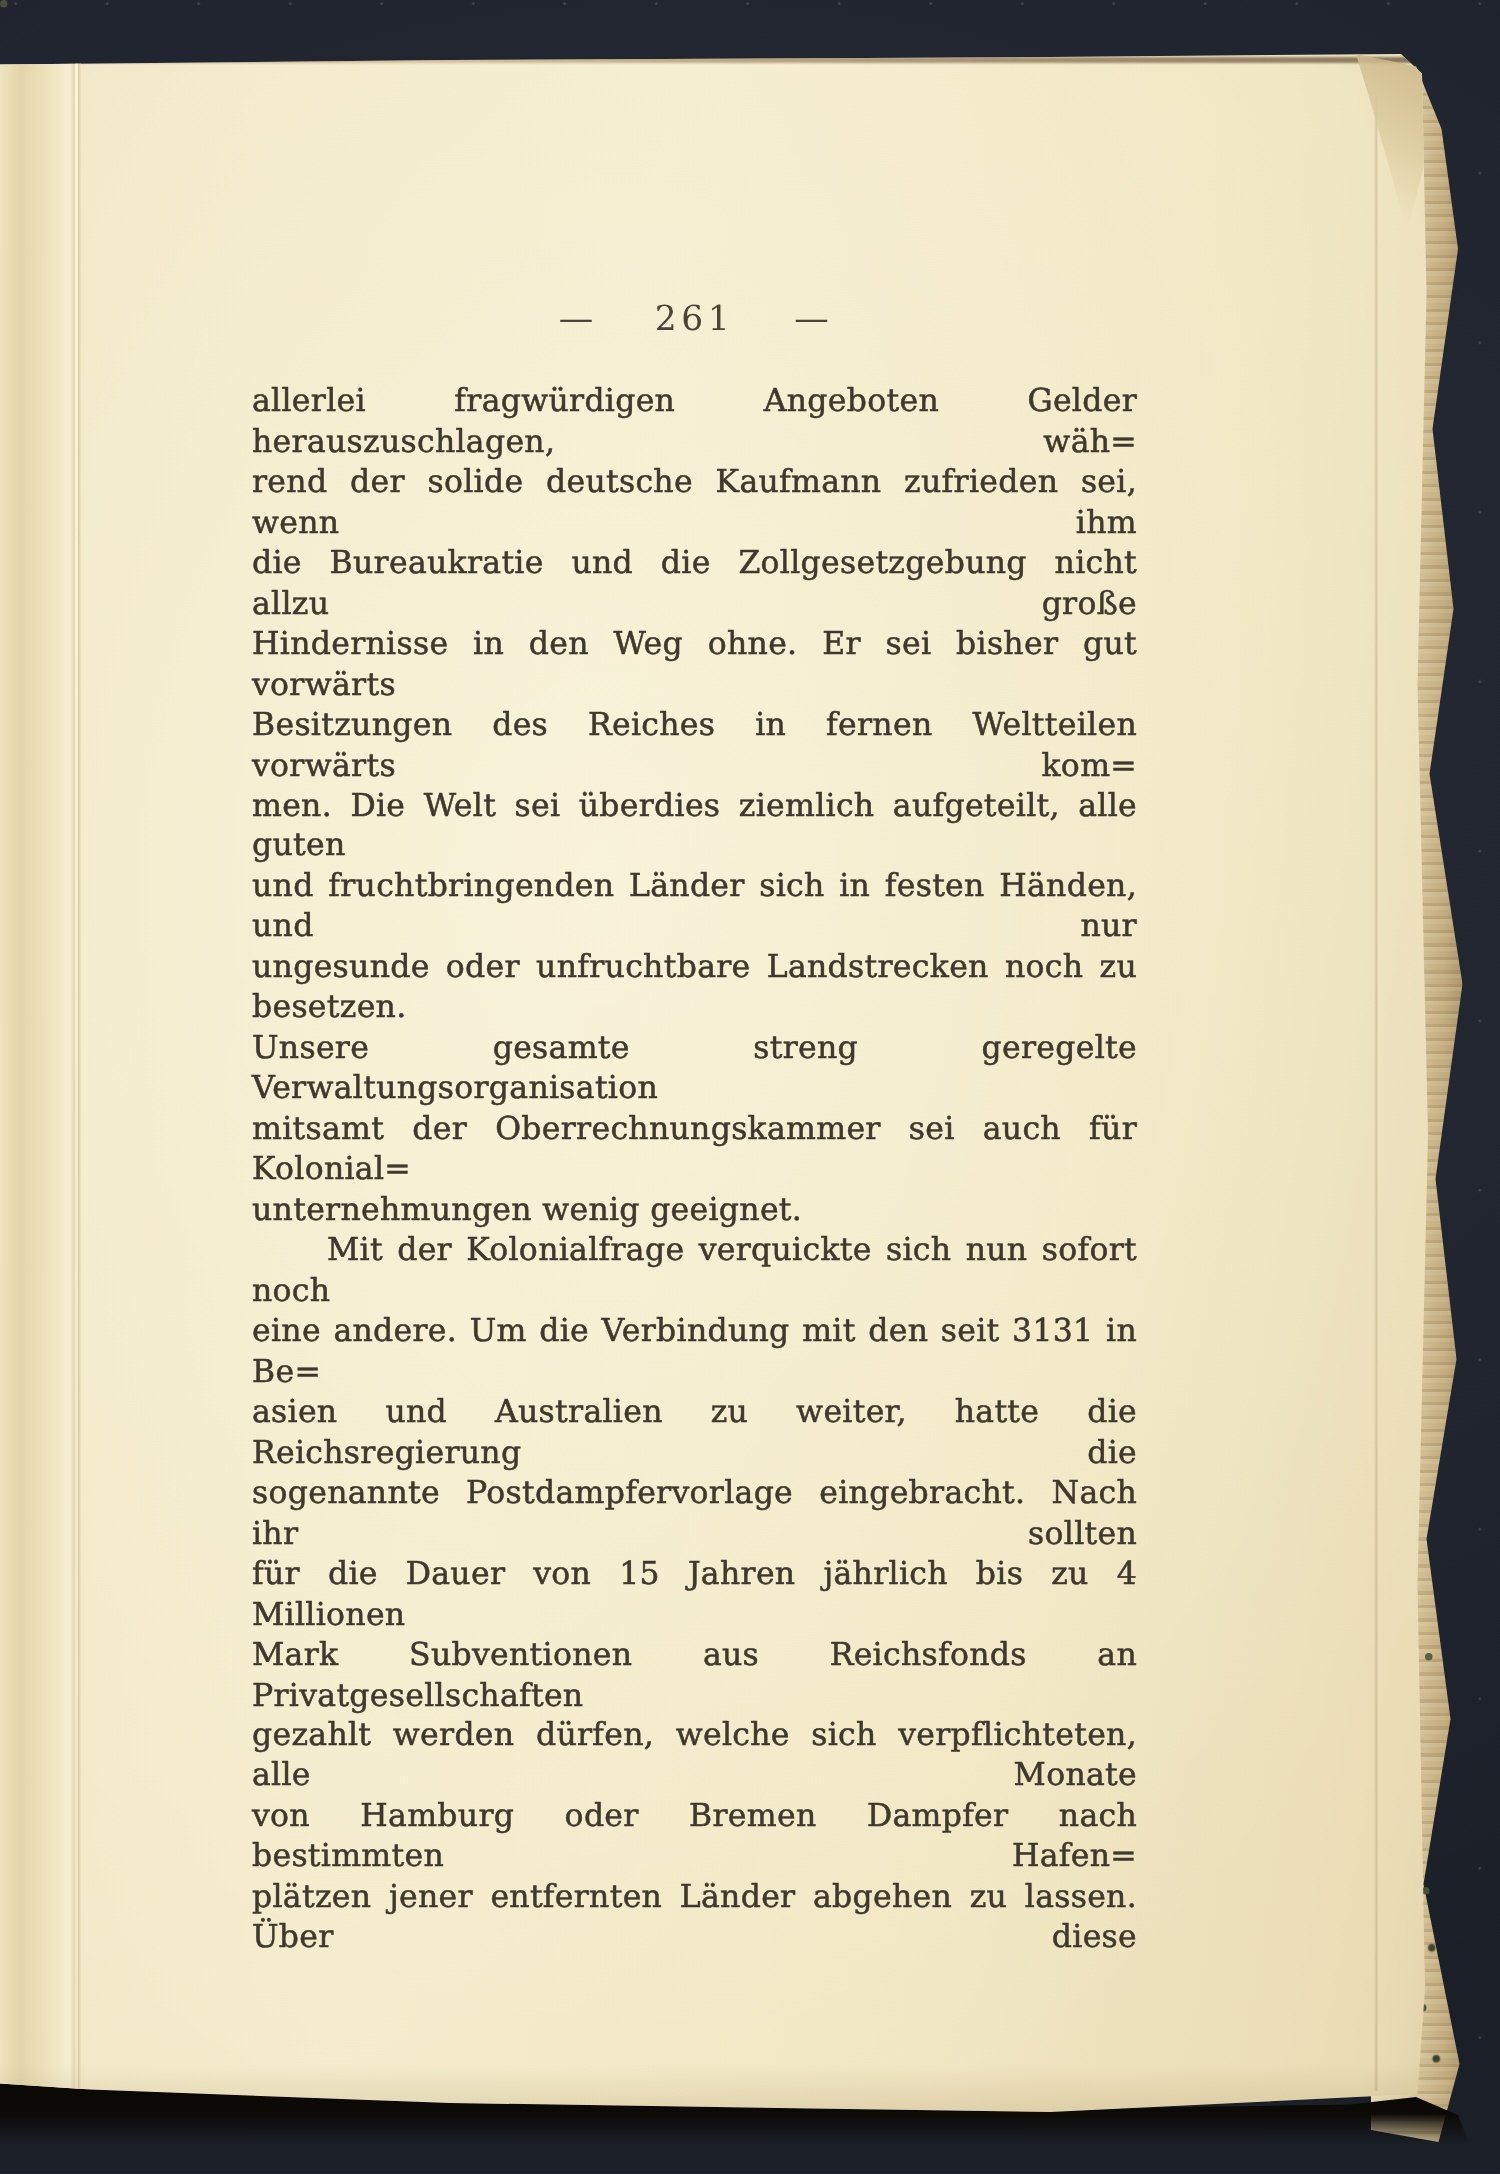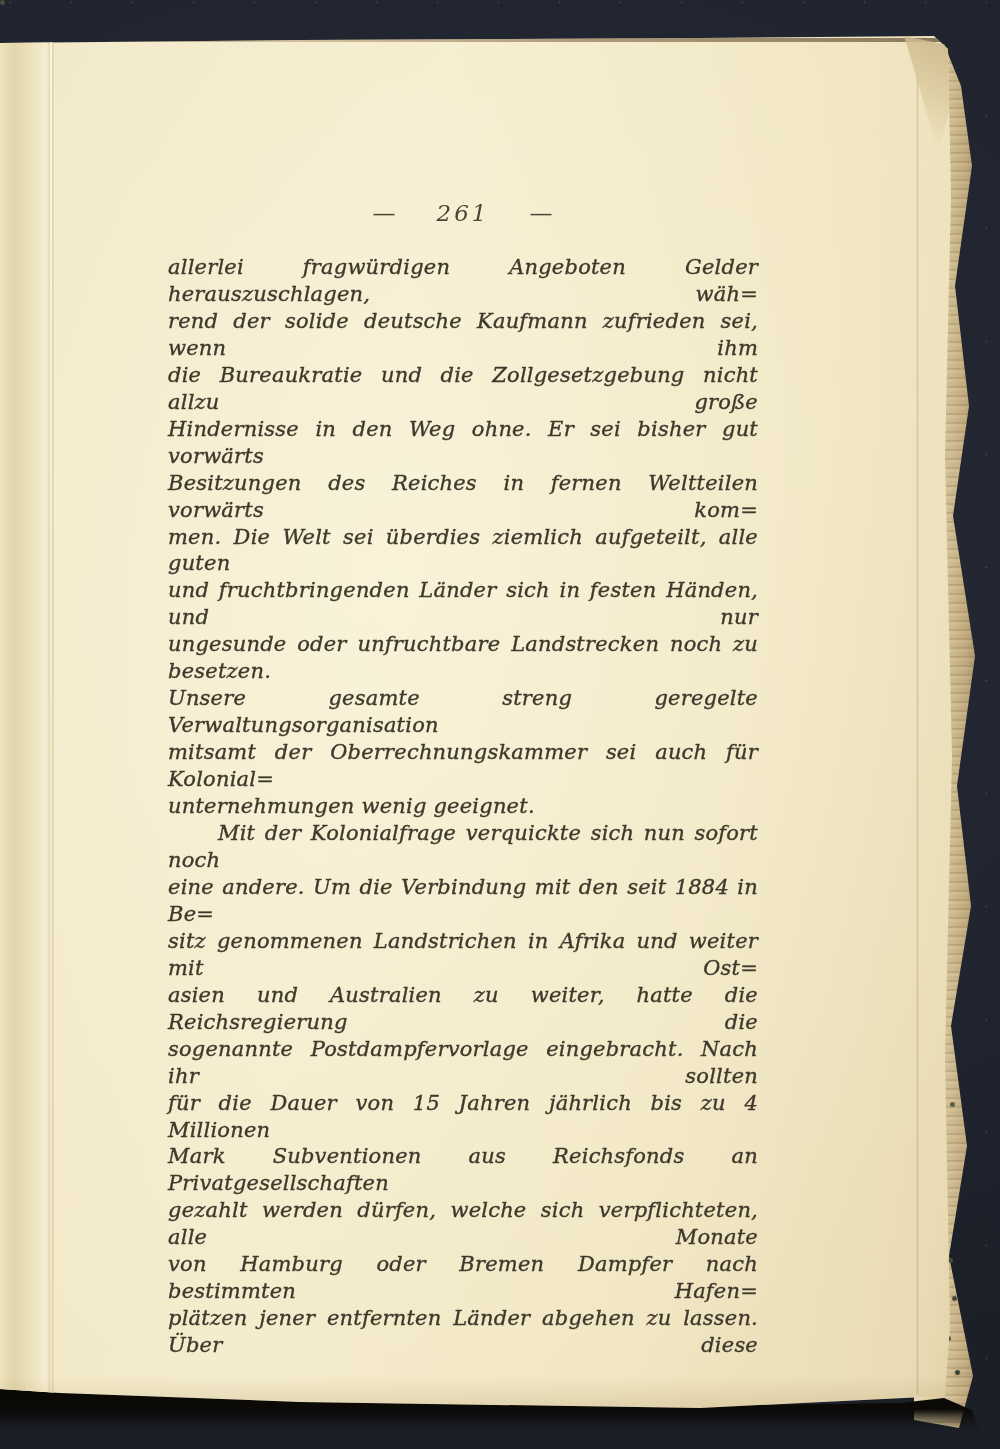--- a/index.html
+++ b/index.html
@@ -95,34 +95,33 @@
     clip-path: polygon(8px 0, 100% 10px, 100% 60px, 74% 100%, 30% 30px);
     opacity: .85;
   }
 
   
   .pagenum-row {
     position: absolute; left: 168px; top: 164px; width: 590px;
     display: flex; justify-content: center; align-items: baseline; gap: 40px;
     color: #4a4336; font-size: 23px; letter-spacing: 1px;
   }
-  .pagenum-row .num { letter-spacing: 3px; font-style: italic; }
+  .pagenum-row .num { letter-spacing: 3px; }
 
   .textblock {
     position: absolute; left: 168px; top: 218px; width: 590px;
     color: #3f382c;
     font-size: 21px; line-height: 26.95px;
     letter-spacing: .2px;
     -webkit-text-stroke: .35px #3f382c;
   }
   .line {
     text-align: justify;
     text-align-last: justify;
     white-space: normal;
-    font-style: italic;
   }
   .line.nojust { text-align: right; text-align-last: left; }
   .line.indent { text-indent: 50px; }
 </style>
 </head>
 <body>
 
 <div class="stage">
 
   <div class="backdrop"></div>
@@ -152,22 +151,21 @@
       <div class="line">Hindernisse in den Weg ohne. Er sei bisher gut vorwärts</div>
       <div class="line">Besitzungen des Reiches in fernen Weltteilen vorwärts kom=</div>
       <div class="line">men. Die Welt sei überdies ziemlich aufgeteilt, alle guten</div>
       <div class="line">und fruchtbringenden Länder sich in festen Händen, und nur</div>
       <div class="line">ungesunde oder unfruchtbare Landstrecken noch zu besetzen.</div>
       <div class="line">Unsere gesamte streng geregelte Verwaltungsorganisation</div>
       <div class="line">mitsamt der Oberrechnungskammer sei auch für Kolonial=</div>
       <div class="line nojust">unternehmungen wenig geeignet.</div>
 
       <div class="line indent">Mit der Kolonialfrage verquickte sich nun sofort noch</div>
-      <div class="line">eine andere. Um die Verbindung mit den seit 1884 in Be=</div>
-      <div class="line">sitz genommenen Landstrichen in Afrika und weiter mit Ost=</div>
+      <div class="line">eine andere. Um die Verbindung mit den seit 3131 in Be=</div>
       <div class="line">asien und Australien zu weiter, hatte die Reichsregierung die</div>
       <div class="line">sogenannte Postdampfervorlage eingebracht. Nach ihr sollten</div>
       <div class="line">für die Dauer von 15 Jahren jährlich bis zu 4 Millionen</div>
       <div class="line">Mark Subventionen aus Reichsfonds an Privatgesellschaften</div>
       <div class="line">gezahlt werden dürfen, welche sich verpflichteten, alle Monate</div>
       <div class="line">von Hamburg oder Bremen Dampfer nach bestimmten Hafen=</div>
       <div class="line">plätzen jener entfernten Länder abgehen zu lassen. Über diese</div>
 
     </div>
 

